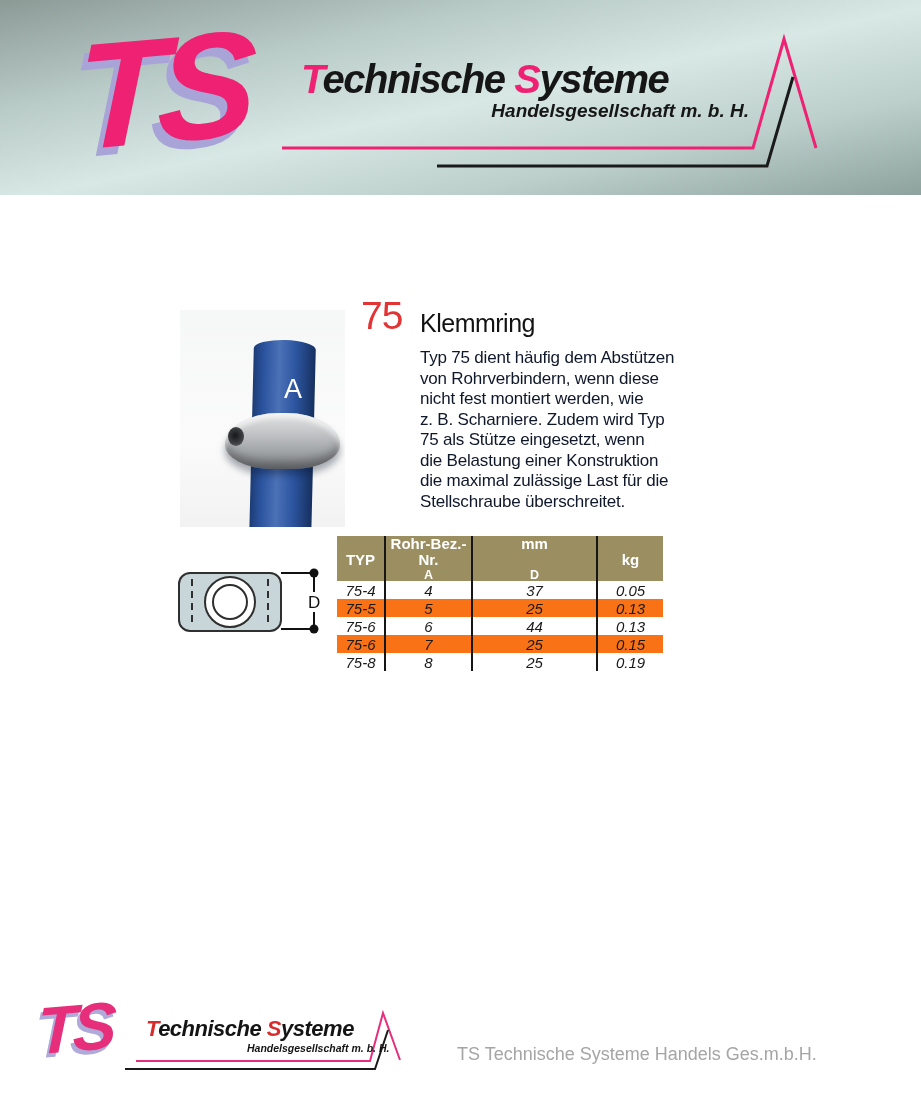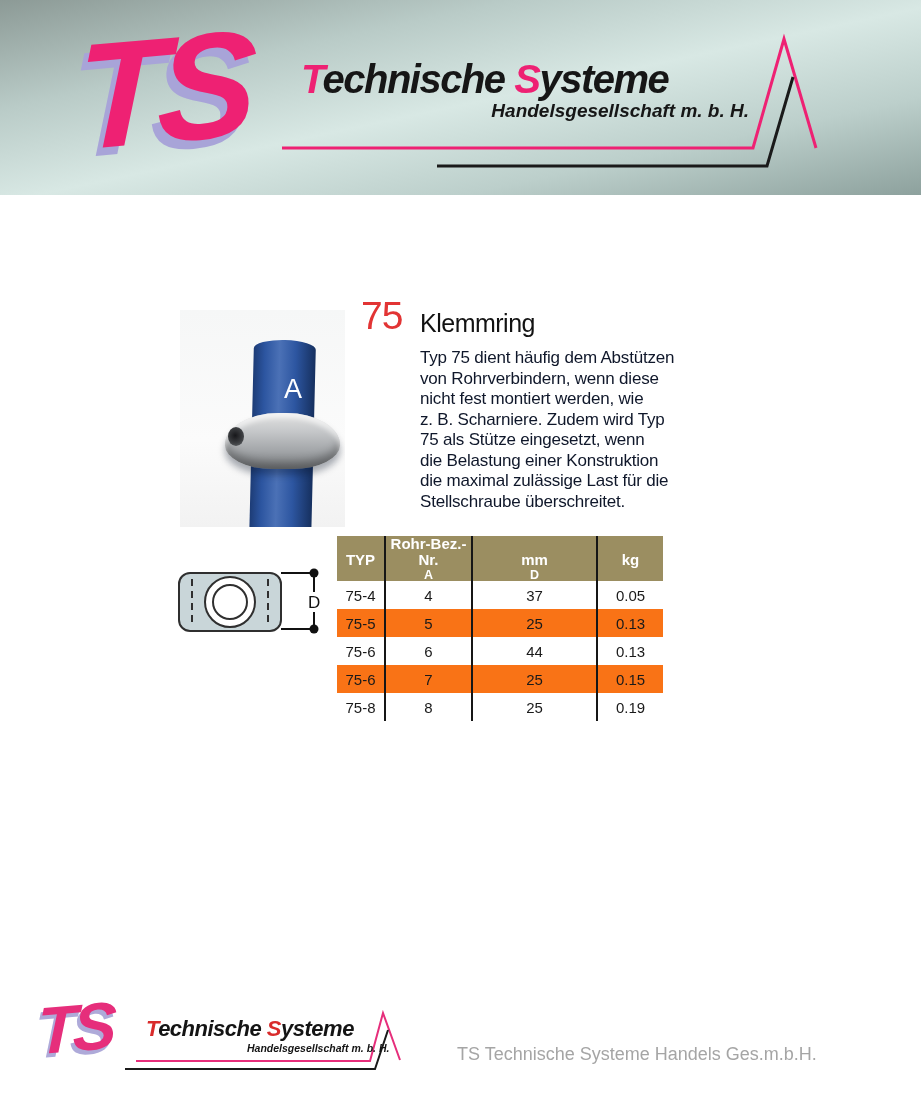--- a/index.html
+++ b/index.html
@@ -84,27 +84,27 @@
   .spec-table {
     position:absolute; left:337px; top:536px; width:326px;
     font-size:15px; color:#1a1a1a;
   }
   .t-head {
     display:grid; grid-template-columns:49px 87px 125px 65px;
     background:#9b8e61; color:#ffffff; height:45px; font-weight:bold;
   }
   .t-row {
     display:grid; grid-template-columns:49px 87px 125px 65px;
-    height:28px; background:#ffffff;
+    height:18px; background:#ffffff;font-style:italic;
   }
   .t-row.alt { background:#f97316; }
   .cell {
     display:flex; align-items:center; justify-content:center; text-align:center;
   }
-  .cell.stack { flex-direction:column; justify-content:flex-end; gap:1px; }
+  .cell.stack { flex-direction:column; justify-content:space-between; gap:1px; }
   .cell.sep { border-right:2px solid #161616; }
   .subhead { font-size:12.5px; line-height:13px; }
   .mainhead { line-height:16px; }
 
   
   .ts-small {
     position:absolute; left:38px; top:998px;
     font-size:66px; line-height:1; font-weight:bold; font-style:italic;
     letter-spacing:-0.07em; color:#e62e7b;
     transform:rotate(-5deg) skewX(-6deg); transform-origin:left top;

